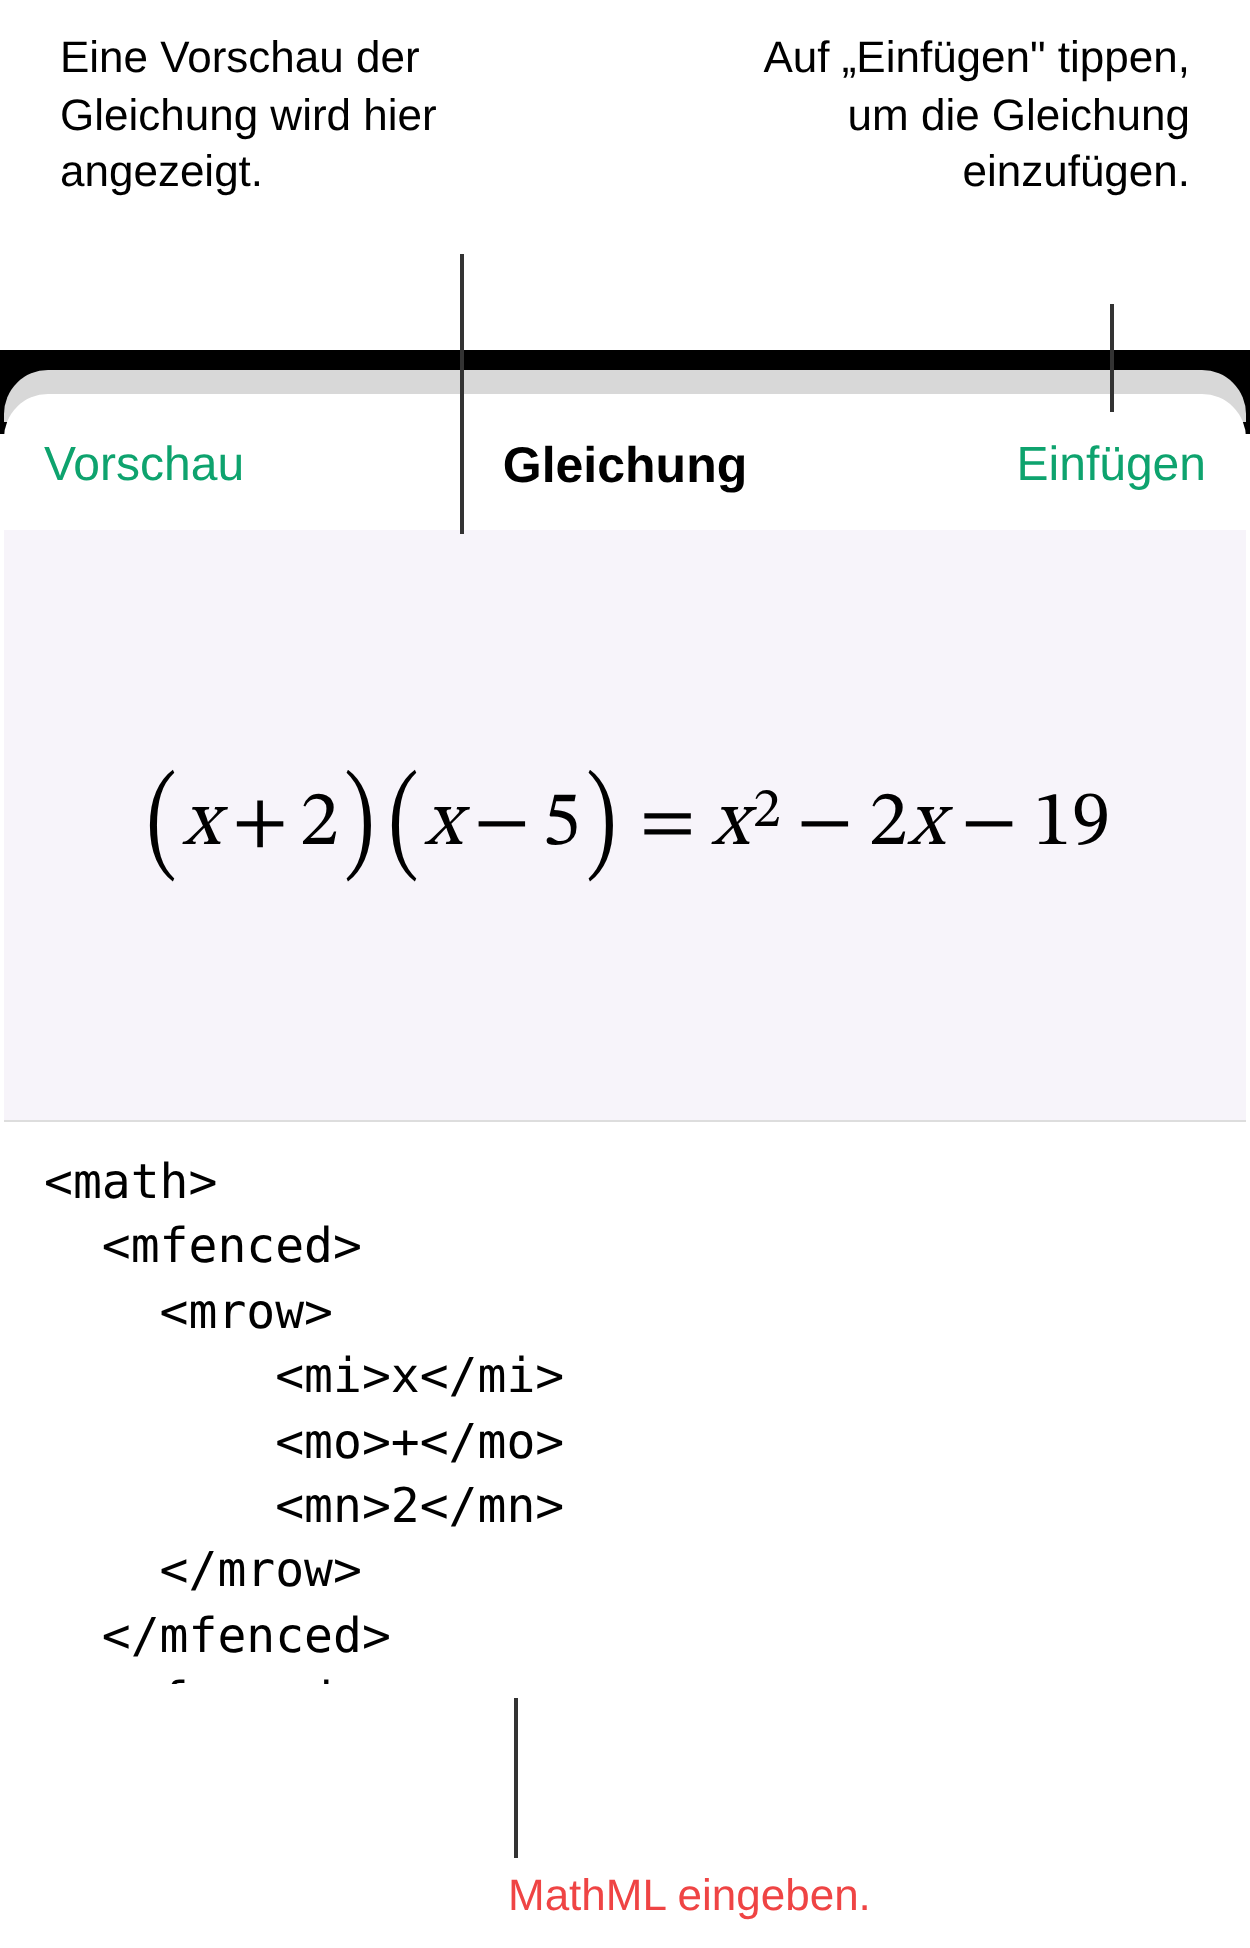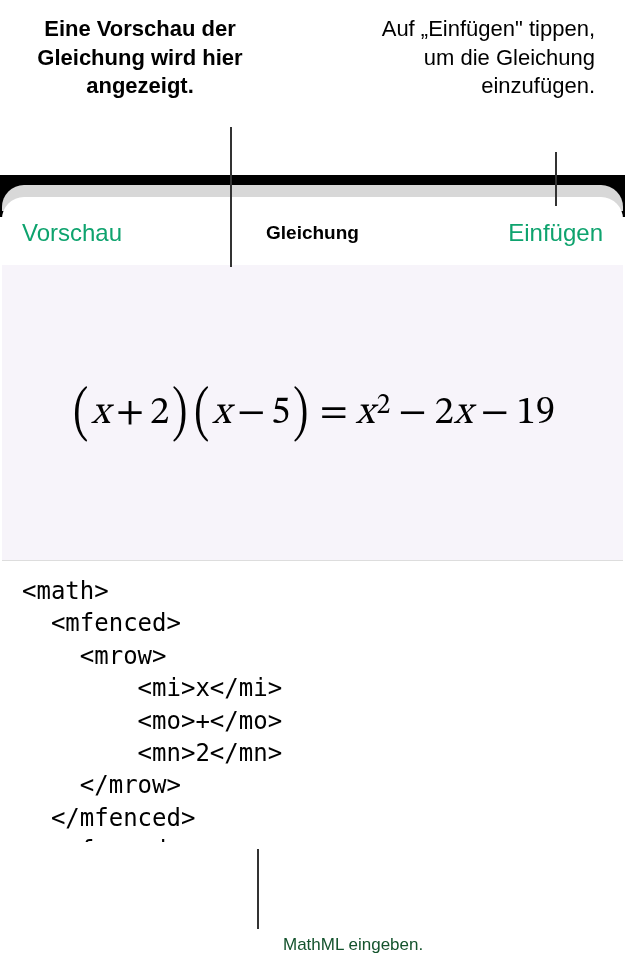--- a/index.html
+++ b/index.html
@@ -20,23 +20,22 @@
       justify-content: space-between;
       padding: 15px 30px 10px 30px;
     }
     .callout-text {
       font-size: 22px;
       line-height: 1.3;
       color: #000;
       font-weight: 400;
     }
     .callout-left {
-      text-align: center;
+      text-align: left;
       max-width: 220px;
-      font-weight: bold;
     }
     .callout-right {
       text-align: right;
       max-width: 220px;
     }
     .device-frame {
       position: absolute;
       left: 0;
       top: 175px;
       width: 625px;
@@ -80,21 +79,21 @@
     .cancel-btn {
       color: #0ea36e;
       font-size: 24px;
       font-weight: 400;
       cursor: pointer;
     }
     .modal-title {
       position: absolute;
       left: 50%;
       transform: translateX(-50%);
-      font-size: 19px;
+      font-size: 25px;
       font-weight: 700;
       color: #000;
     }
     .insert-btn {
       color: #0ea36e;
       font-size: 24px;
       font-weight: 400;
       cursor: pointer;
       margin-left: 32px;
     }
@@ -173,24 +172,24 @@
       position: absolute;
       left: 257px;
       top: 849px;
       width: 2px;
       height: 80px;
       background: #333;
       z-index: 10;
     }
     .callout-bottom {
       position: absolute;
-      left: 283px;
+      left: 254px;
       top: 935px;
-      font-size: 17px;
-      color: #14532d;
+      font-size: 22px;
+      color: #ef4444;
     }
   </style>
 </head>
 <body>
 
 <div class="callout-area-top">
   <div class="callout-text callout-left">Eine Vorschau der Gleichung wird hier angezeigt.</div>
   <div class="callout-text callout-right">Auf „Einfügen" tippen, um die Gleichung einzufügen.</div>
 </div>
 

